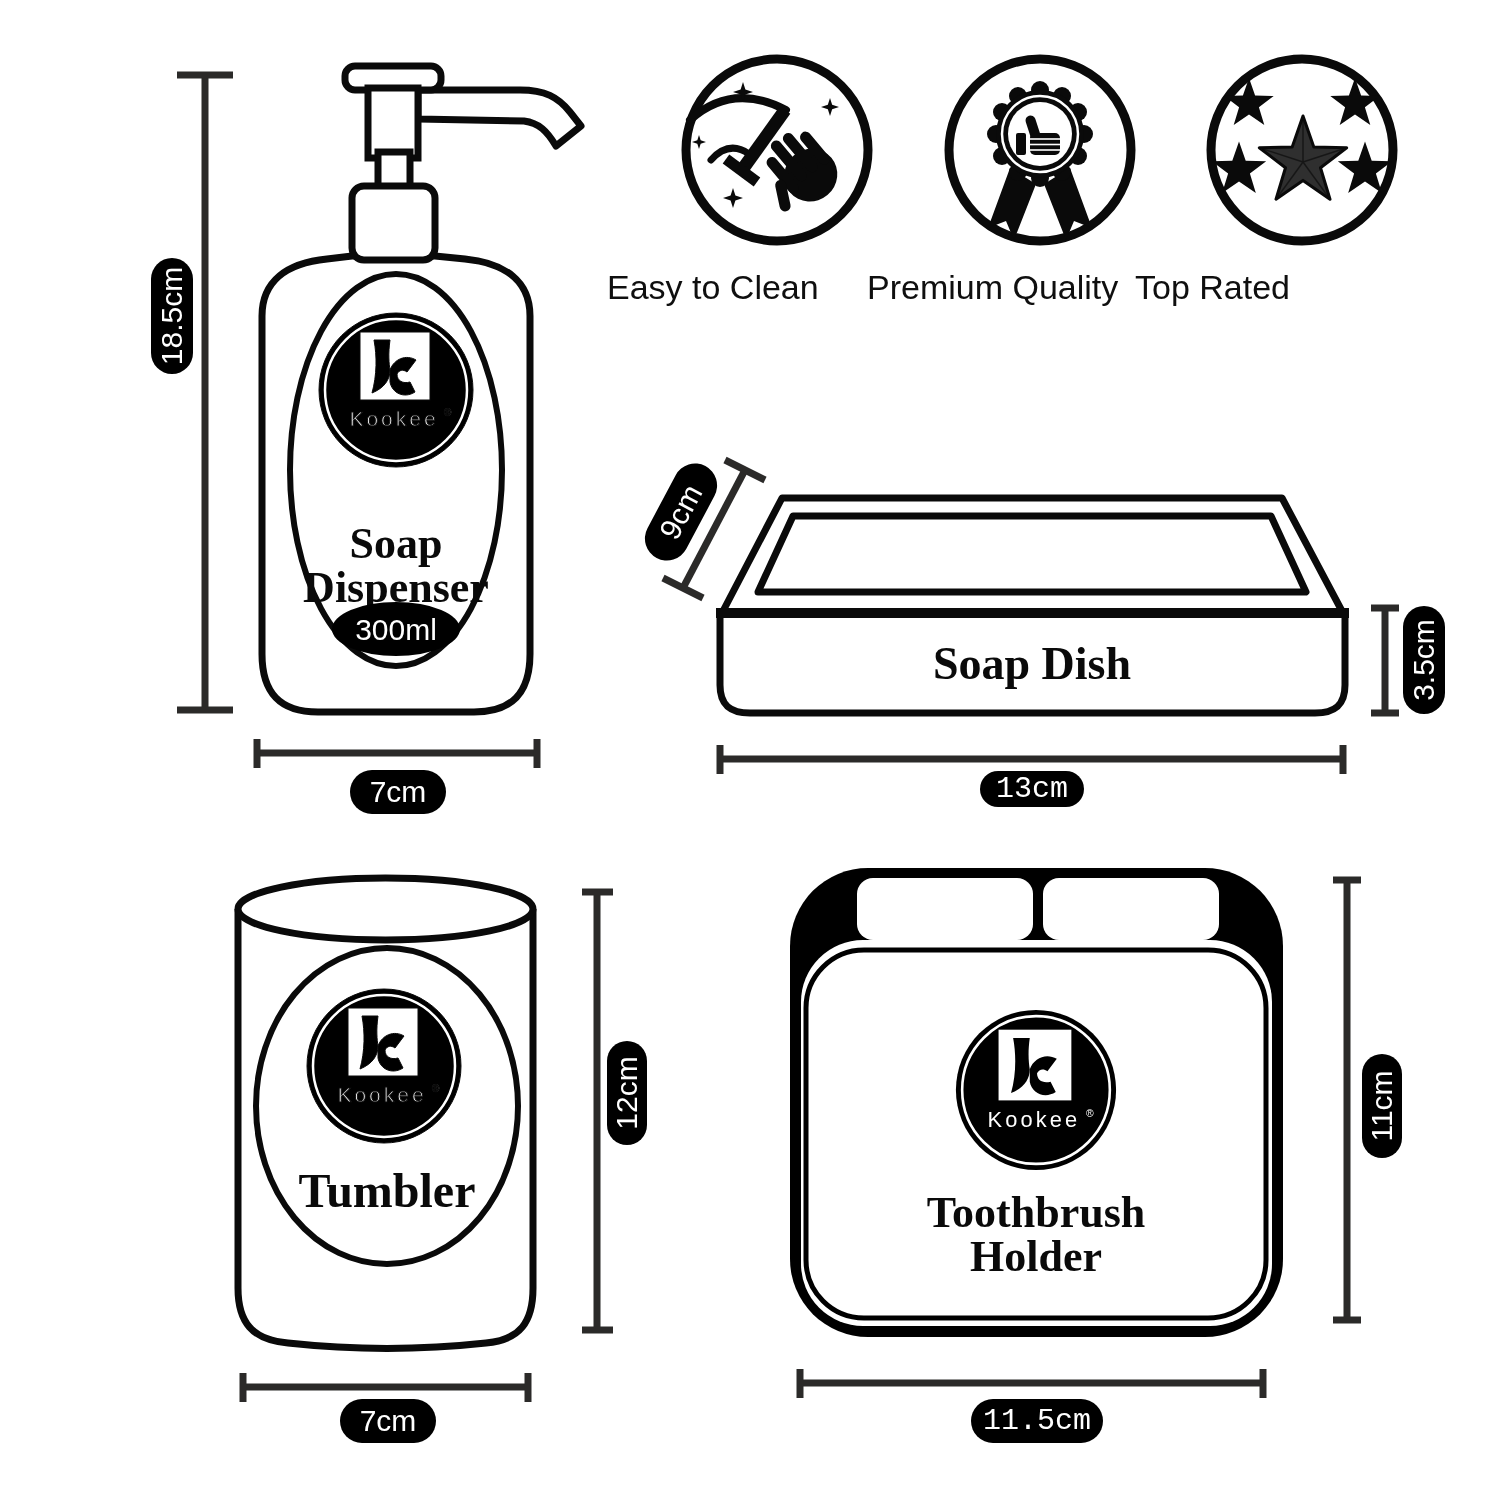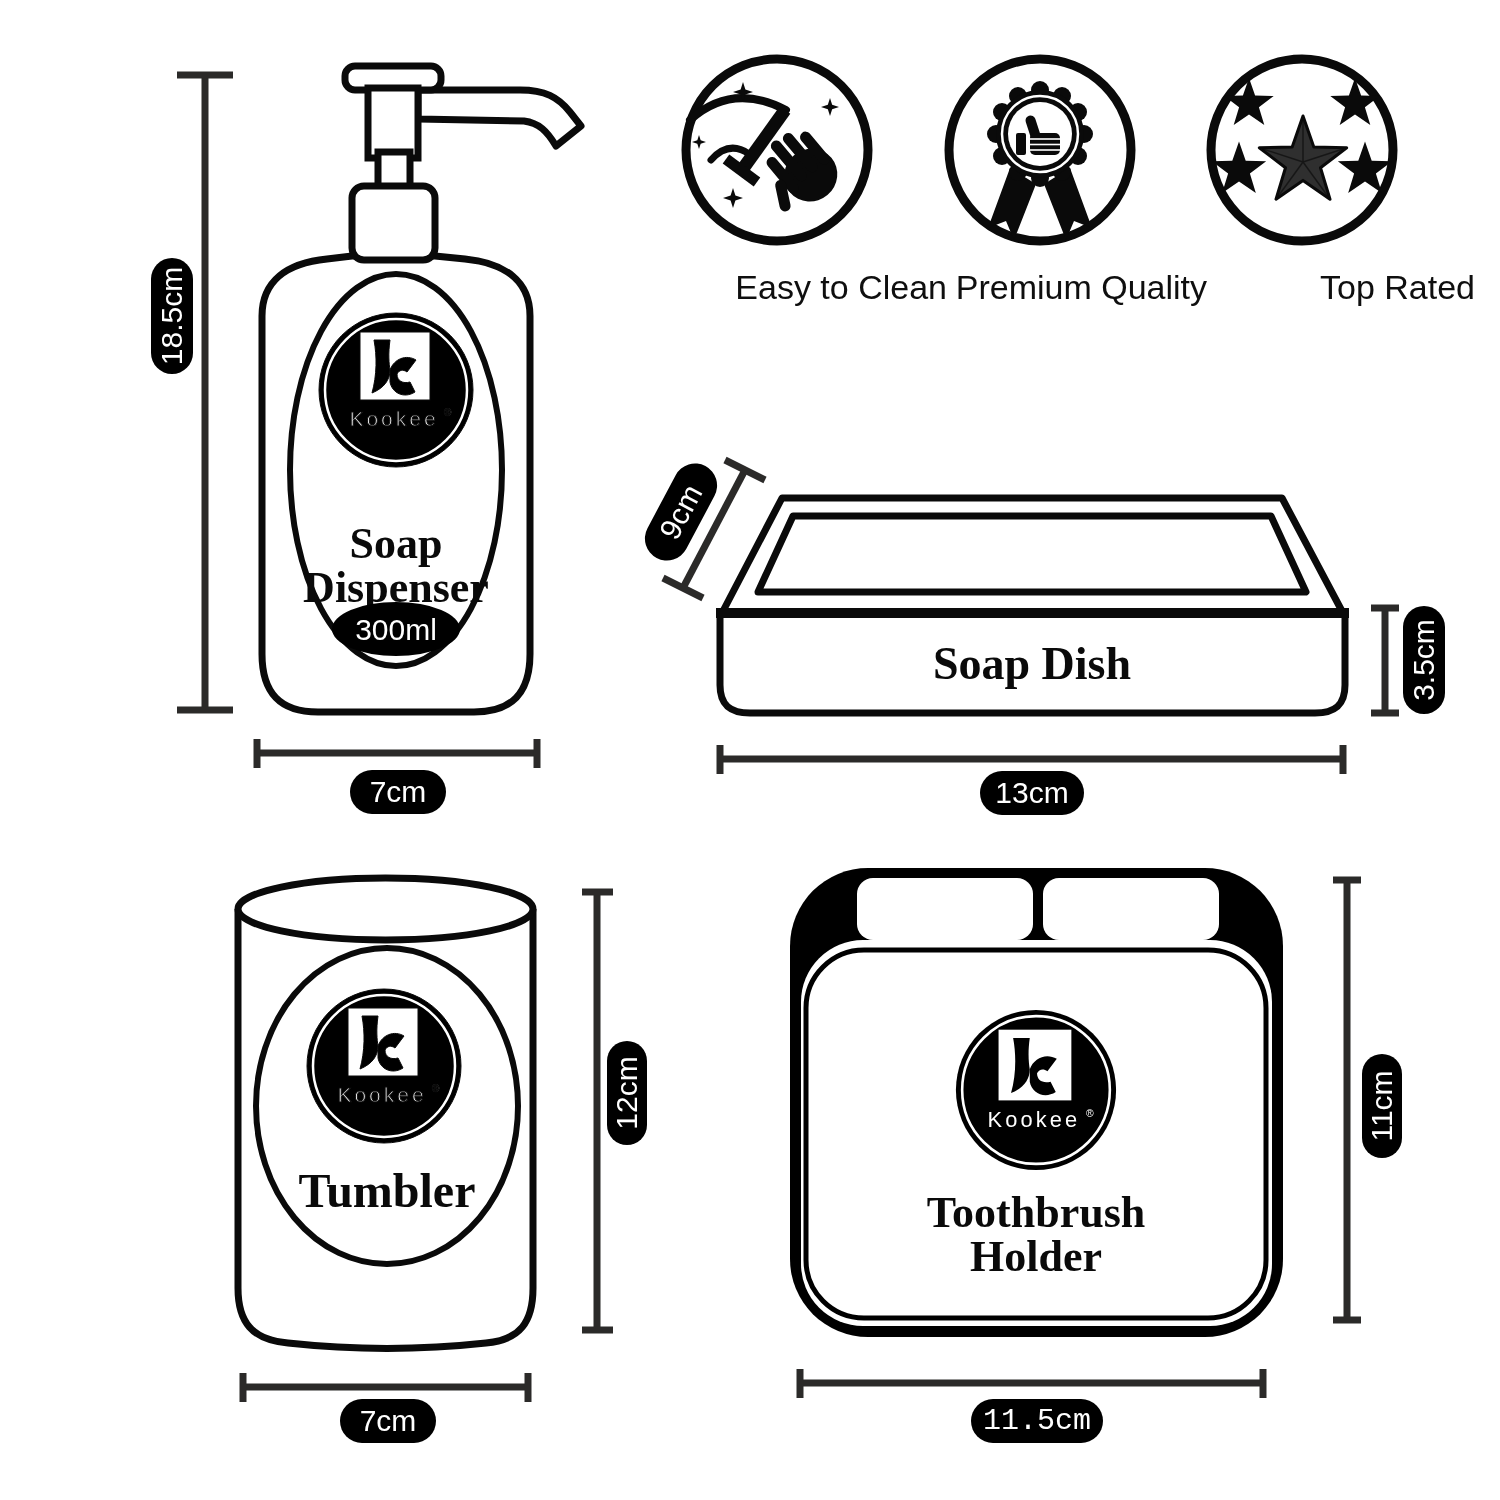--- a/index.html
+++ b/index.html
@@ -2,21 +2,21 @@
 <html><head>
 <meta charset="utf-8">
 <style>
   html,body{margin:0;padding:0;background:#ffffff;}
   .canvas{position:relative;width:1500px;height:1500px;background:#ffffff;overflow:hidden;
           font-family:"Liberation Sans", sans-serif;}
   .art{position:absolute;left:0;top:0;width:1500px;height:1500px;}
   .pill{position:absolute;background:#000;color:#fff;border-radius:999px;
         display:flex;align-items:center;justify-content:center;
         font-family:"Liberation Sans", sans-serif;font-size:30px;line-height:1;white-space:nowrap;}
-  .badge-label{position:absolute;width:340px;text-align:right;color:#0f0f0f;
+  .badge-label{position:absolute;width:340px;text-align:left;color:#0f0f0f;
         font-size:34px;font-family:"Liberation Sans", sans-serif;}
 </style>
 </head>
 <body>
 
 <div class="canvas">
 
   <svg class="art" viewBox="0 0 1500 1500">
     <defs>
       <g id="kookee-logo">
@@ -210,19 +210,19 @@
   </svg>
 
   <div class="badge-label" style="left:607px;top:268px;">Easy to Clean</div>
   <div class="badge-label" style="left:867px;top:268px;">Premium Quality</div>
   <div class="badge-label" style="left:1135px;top:268px;">Top Rated</div>
 
   <div class="pill" style="left:114px;top:295px;width:116px;height:42px;transform:rotate(-90deg);">18.5cm</div>
   <div class="pill" style="left:350px;top:770px;width:96px;height:44px;">7cm</div>
   <div class="pill" style="left:629px;top:490px;width:104px;height:44px;transform:rotate(-62deg);">9cm</div>
   <div class="pill" style="left:1370px;top:639px;width:108px;height:42px;transform:rotate(-90deg);">3.5cm</div>
-  <div class="pill" style="left:980px;top:771px;width:104px;height:44px;">13cm</div>
+  <div class="pill" style="left:980px;top:771px;width:104px;height:36px;font-family:Liberation Mono, monospace;">13cm</div>
   <div class="pill" style="left:575px;top:1073px;width:104px;height:40px;transform:rotate(-90deg);">12cm</div>
   <div class="pill" style="left:340px;top:1399px;width:96px;height:44px;">7cm</div>
   <div class="pill" style="left:1330px;top:1086px;width:104px;height:40px;transform:rotate(-90deg);">11cm</div>
   <div class="pill" style="left:971px;top:1399px;width:132px;height:44px;font-family:Liberation Mono, monospace;">11.5cm</div>
 
 </div>
 
 </body></html>

